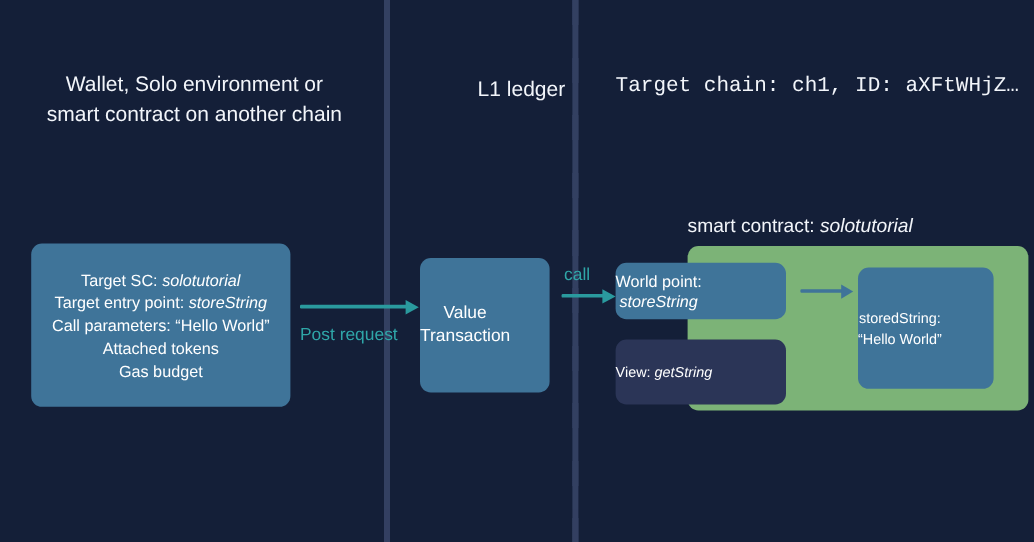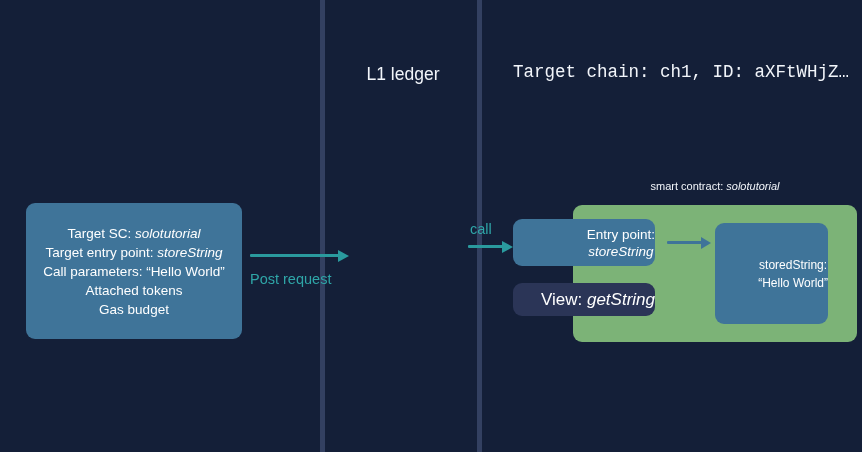--- a/index.html
+++ b/index.html
@@ -46,21 +46,21 @@
 
   
   .col-head {
     position: absolute;
     font-size: 17.5px;
     line-height: 25px;
     color: #f2f5fa;
     white-space: pre-line;
   }
   .head-left   { left: 22px;  top: 58px;  width: 280px; text-align: center; }
-  .head-mid    { left: 335px; top: 62px;  width: 136px; text-align: center; }
+  .head-mid    { left: 335px; top: 62px;  width: 136px; text-align: right; }
   .head-right  { left: 513px; top: 60px; font-family: Liberation Mono, monospace;  }
 
   
   .req-title {
     position: absolute;
     left: 26px;
     top: 172px;
     width: 216px;
     text-align: center;
     font-size: 17px;
@@ -70,21 +70,21 @@
     border-bottom: 1.5px solid #cfd7e6;
     padding-bottom: 2px;
   }
 
   
   .box {
     position: absolute;
     border-radius: 9px;
     display: flex;
     align-items: center;
-    justify-content: flex-end;
+    justify-content: flex-start;
     text-align: center;
     box-sizing: border-box;
   }
   .box-blue { background: #3f7499; }
   .box-dark { background: #2b3557; }
 
   .req-box {
     left: 26px; top: 203px;
     width: 216px; height: 136px;
     font-size: 13.5px;
@@ -99,42 +99,41 @@
     font-size: 14.5px;
     line-height: 19px;
   }
 
   
   .sc-label {
     position: absolute;
     left: 573px;
     top: 180px;
     width: 284px;
-    text-align: center;
-    font-size: 11px;
+    font-size: 16px;
     color: #f2f5fa;
   }
   .sc-panel {
     position: absolute;
     left: 573px; top: 205px;
     width: 284px; height: 137px;
     background: #7cb377;
     border-radius: 9px;
   }
 
   .entry-box {
     left: 513px; top: 219px;
     width: 142px; height: 47px;
     font-size: 13.5px;
     line-height: 17px;
   }
   .view-box {
     left: 513px; top: 283px;
-    width: 142px; height: 33px;
-    font-size: 17px;
+    width: 142px; height: 54px;
+    font-size: 12px;
   }
   .stored-box {
     left: 715px; top: 223px;
     width: 113px; height: 101px;
     font-size: 12px;
     line-height: 18px;
   }
 
   .it { font-style: italic; }
 
@@ -177,20 +176,22 @@
   .a-inner .arrow-head { left: 701px; top: 236.5px; }
 </style>
 </head>
 <body>
 
 <div id="diagram">
 
   <div class="divider d1"></div>
   <div class="divider d2"></div>
 
+  <div class="col-head head-left">Wallet, Solo environment or
+smart contract on another chain</div>
 
   <div class="col-head head-mid">L1 ledger</div>
 
   <div class="col-head head-right">Target chain: ch1, ID: aXFtWHjZ…</div>
 
 
   <div class="box box-blue req-box">
     <div class="lines">
       <div>
         <span>Target SC: </span><span class="it">solotutorial</span>
@@ -203,40 +204,42 @@
       <div>Gas budget</div>
     </div>
   </div>
 
   <div class="teal a-post">
     <div class="arrow-line"></div>
     <div class="arrow-head"></div>
   </div>
   <div class="arrow-label lbl-post">Post request</div>
 
+  <div class="box box-blue value-box" style="white-space: pre-line;">Value
+Transaction</div>
 
   <div class="teal a-call">
     <div class="arrow-line"></div>
     <div class="arrow-head"></div>
   </div>
   <div class="arrow-label lbl-call">call</div>
 
   <div class="sc-label">
     <span>smart contract: </span><span class="it">solotutorial</span>
   </div>
   <div class="sc-panel"></div>
 
   <div class="steel a-inner">
     <div class="arrow-line"></div>
     <div class="arrow-head"></div>
   </div>
 
   <div class="box box-blue entry-box">
     <div>
-      <div>Entry point:</div>
+      <div>World point:</div>
       <div class="it">storeString</div>
     </div>
   </div>
 
   <div class="box box-dark view-box">
     <div>
       <span>View: </span><span class="it">getString</span>
     </div>
   </div>
 

